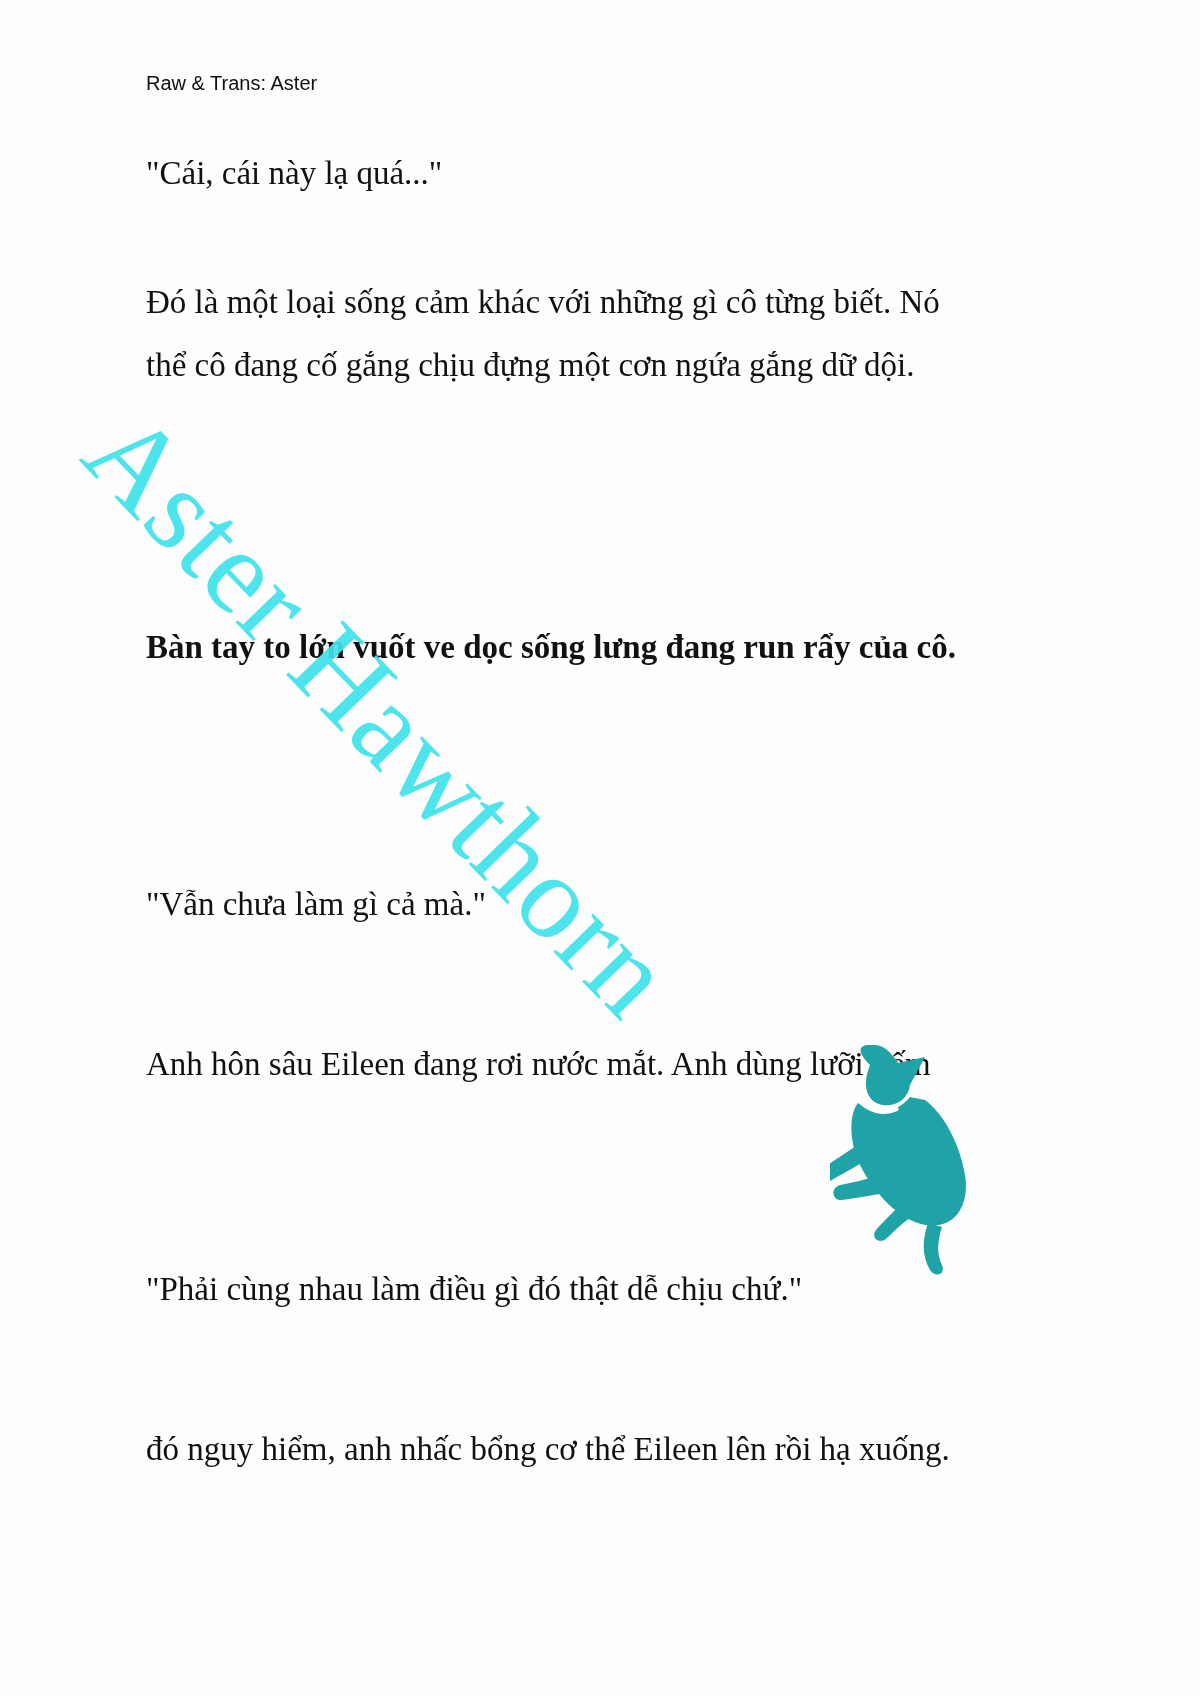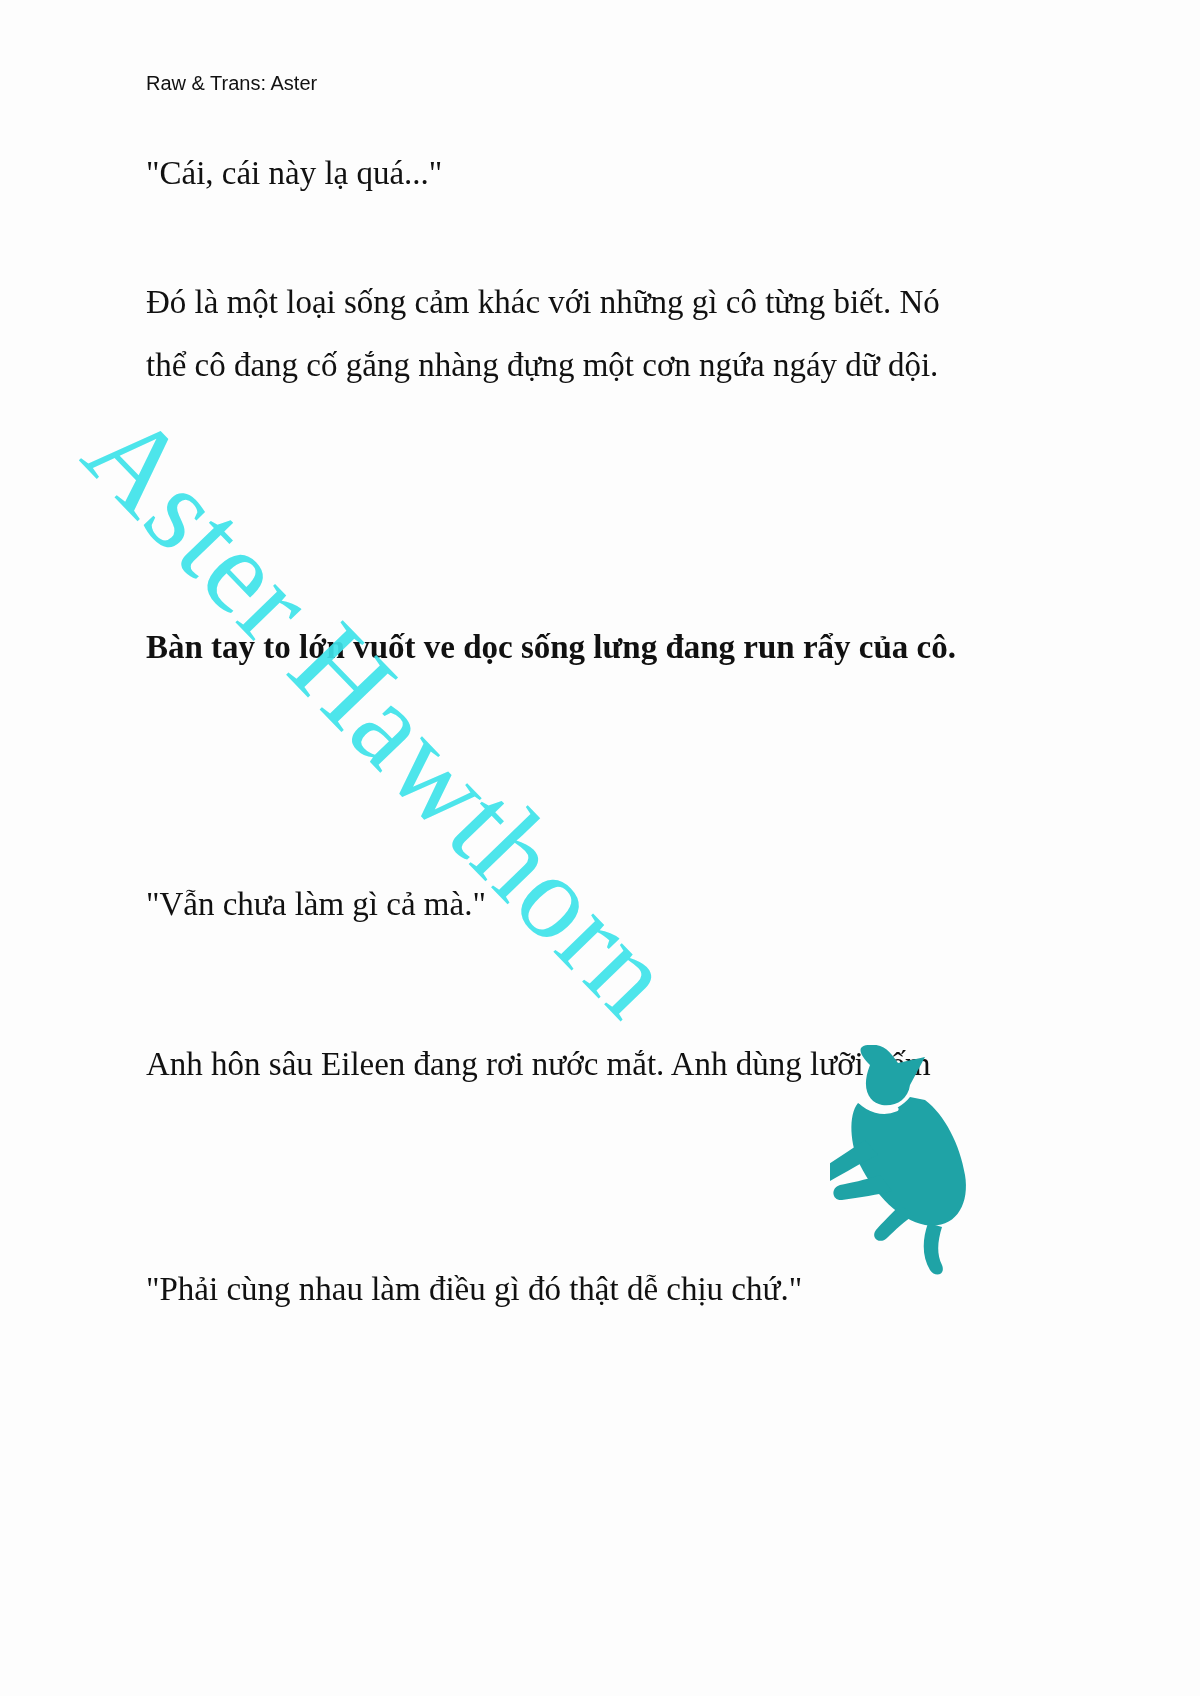--- a/index.html
+++ b/index.html
@@ -72,40 +72,41 @@
 <div class="page">
 
   <div class="credit">Raw &amp; Trans: Aster</div>
 
   <p class="para" style="top:142px;">
     <span class="line">"Cái, cái này lạ quá..."</span>
   </p>
 
   <p class="para" style="top:271px;">
     <span class="line">Đó là một loại sống cảm khác với những gì cô từng biết. Nó</span>
-    <span class="line">thể cô đang cố gắng nhàng đựng một cơn ngứa ngáy dữ dội.</span>
+    <span class="line">thể cô đang cố gắng chịu đựng một cơn ngứa gắng dữ dội.</span>
   </p>
 
   <p class="para" style="top:616px;font-weight:bold;">
     <span class="line">Bàn tay to lớn vuốt ve dọc sống lưng đang run rẩy của cô.</span>
   </p>
 
   <p class="para" style="top:873px;">
     <span class="line">"Vẫn chưa làm gì cả mà."</span>
   </p>
 
   <p class="para" style="top:1033px;">
     <span class="line">Anh hôn sâu Eileen đang rơi nước mắt. Anh dùng lưỡi liếm</span>
   </p>
 
   <p class="para" style="top:1258px;">
     <span class="line">"Phải cùng nhau làm điều gì đó thật dễ chịu chứ."</span>
   </p>
 
   <p class="para" style="top:1418px;">
+    <span class="line">đó nguy hiểm, anh nhấc bổng cơ thể Eileen lên rồi hạ xuống.</span>
   </p>
 
   <div class="watermark">Aster Hawthorn</div>
 
   <svg class="cat" viewBox="0 0 160 240" xmlns="http://www.w3.org/2000/svg">
     <g fill="#1fa3a6">
 
       <path d="M40 20 C30 10, 25 0, 40 0 C55 -2, 62 10, 68 18 L95 12 L80 40 C78 55, 65 62, 52 60 C40 58, 30 45, 40 20 Z"></path>
 
       <path d="M28 58 C18 70, 20 100, 30 120 C45 150, 70 175, 95 180 C125 185, 140 160, 135 130 C130 100, 115 70, 95 55 L80 52 C72 62, 58 70, 45 66 Z"></path>

